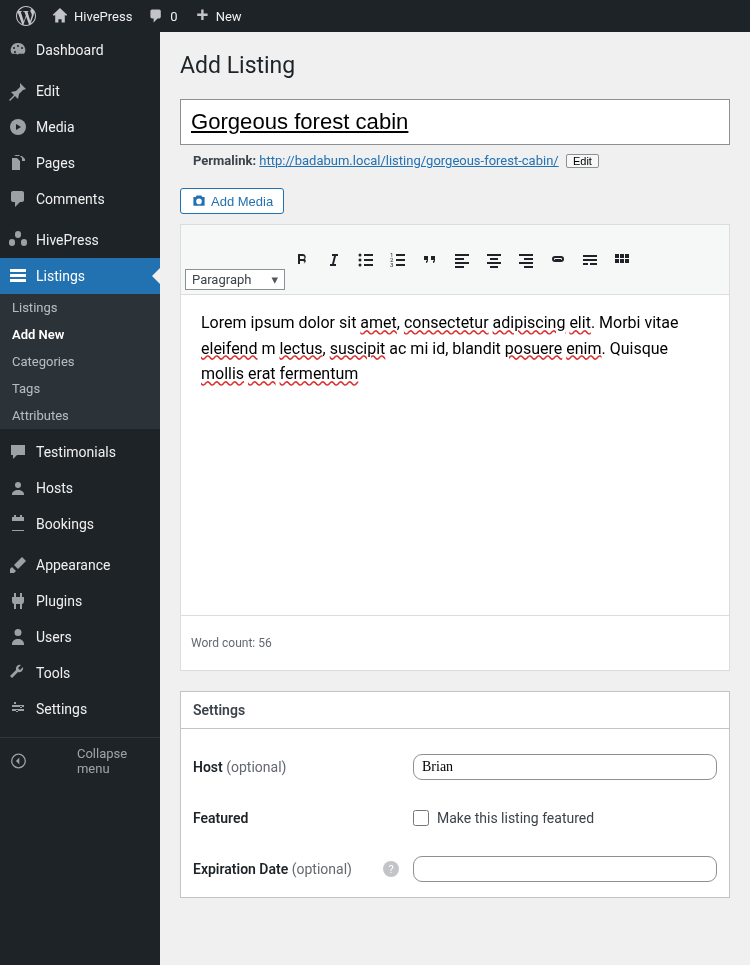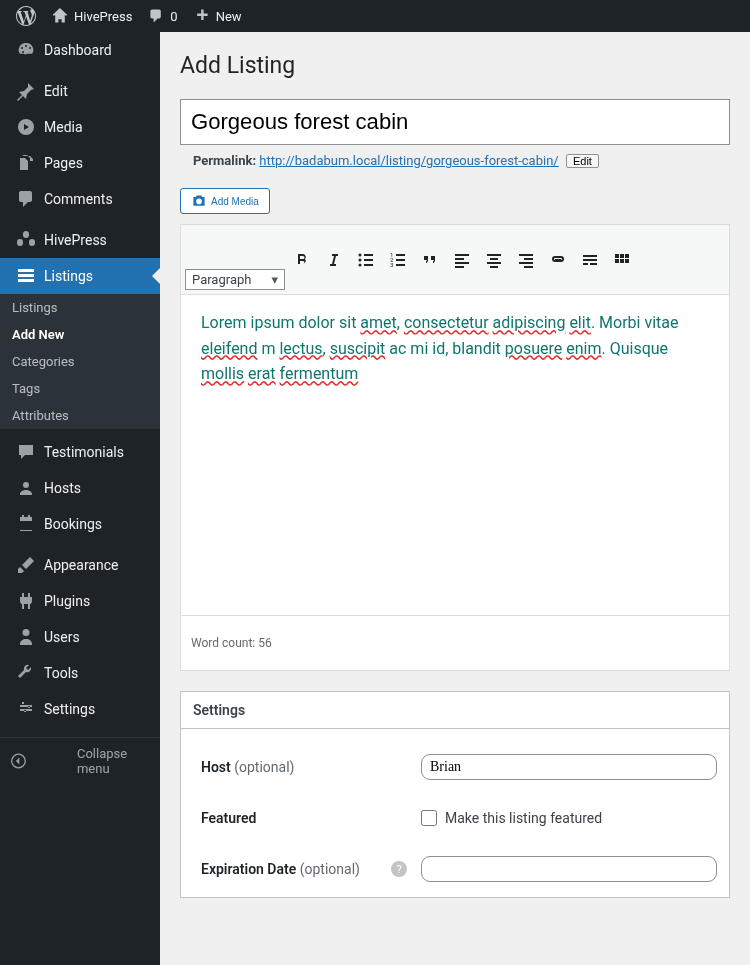--- a/index.html
+++ b/index.html
@@ -7,61 +7,61 @@
     
     
     .admin-bar { background: #1d2327; height: 32px; display: flex; align-items: center; padding: 0 8px; color: #c3c4c7; }
     .admin-bar-item { display: flex; align-items: center; padding: 0 8px; height: 32px; cursor: pointer; font-size: 13px; }
     .admin-bar .icon { fill: #c3c4c7; }
     .admin-bar-item span { margin-left: 6px; color: #f0f0f1; }
     
     
     .layout { display: flex; height: calc(100vh - 32px); }
     .sidebar { width: 160px; background: #1d2327; color: #c3c4c7; overflow-y: auto; }
-    .menu-item { display: flex; align-items: center; padding: 8px 16px; cursor: pointer; font-size: 14px; color:#f0f0f1; }
+    .menu-item { display: flex; align-items: center; padding: 8px 8px; cursor: pointer; font-size: 14px; color:#f0f0f1; }
     .menu-item.current { background: #2271b1; color: #fff; position: relative; }
     .menu-item.current::after { content: ''; position: absolute; right: 0; top: 50%; transform: translateY(-50%); border: 8px solid transparent; border-right-color: #f0f0f1; }
     .menu-item .icon { width: 20px; height: 20px; margin-right: 8px; fill: rgba(240,246,252,.6); flex-shrink: 0; }
     .menu-item.current .icon { fill: #fff; }
     .menu-separator { height: 5px; }
     .submenu { background: #2c3338; }
     .submenu-item { padding: 6px 12px; cursor: pointer; font-size: 13px; color: rgba(240,246,252,.7); }
     .submenu-item.active { color: #fff; font-weight: 600; }
     .collapse-item { display: flex; align-items: center; padding: 8px 10px; cursor: pointer; font-size: 13px; color: rgba(240,246,252,.6); border-top: 1px solid #32373c; margin-top: 10px; gap: 42px; }
     .collapse-item .icon { width: 20px; height: 20px; margin-right: 8px; fill: rgba(240,246,252,.6); }
     
     
     .main { flex: 1; padding: 10px 20px; overflow-y: auto; background: #f0f0f1; }
     .page-title { font-size: 23px; font-weight: 400; color: #1d2327; margin: 10px 0 20px; }
     
-    .title-input { width: 100%; padding: 3px 10px; font-size: 1.7em; height: 46px; border: 1px solid #8c8f94; background: #fff; outline: none; }
+    .title-input { width: 100%; padding: 3px 10px; font-size: 1.7em; height: 46px; border: 1px solid #8c8f94; background: #fff; outline: none; text-decoration: underline; }
     
     .permalink-row { margin-top: 8px; font-size: 13px; color: #646970; padding-left: 13px; }
     .permalink-row a { color: #2271b1; text-decoration: underline; }
     .permalink-row strong { color:#3c434a; }
     .edit-btn { border: 1px solid #8c8f94; background: #f6f7f7; padding: 0 6px; font-size: 11px; cursor: pointer; margin-left: 4px; border-radius: 2px; }
     
-    .add-media-btn { display: inline-flex; align-items: center; margin-top: 20px; padding: 4px 10px; border: 1px solid #2271b1; border-radius: 3px; background: #fff; color: #2271b1; cursor: pointer; font-size: 10px; }
+    .add-media-btn { display: inline-flex; align-items: center; margin-top: 20px; padding: 4px 10px; border: 1px solid #2271b1; border-radius: 3px; background: #fff; color: #2271b1; cursor: pointer; font-size: 13px; }
     .add-media-btn .icon { fill: #2271b1; margin-right: 4px; }
     
     .editor-box { margin-top: 10px; border: 1px solid #dcdcde; background: #fff; }
     .toolbar { display: flex; align-items: center; background: #f6f7f7; border-bottom: 1px solid #dcdcde; padding: 4px; gap: 2px; }
     .format-select { padding: 2px 20px 2px 6px; border: 1px solid #8c8f94; font-size: 13px; background: #fff; cursor: pointer; position: relative; width: 100px; margin-top: 40px; }
     .format-select::after { content: '▾'; position: absolute; right: 6px; color: #50575e; }
     .tb-btn { width: 30px; height: 30px; display: flex; align-items: center; justify-content: center; cursor: pointer; border: 1px solid transparent; }
     .tb-btn svg { width: 20px; height: 20px; fill: #1d2327; }
     
-    .editor-content { padding: 15px 20px; min-height: 320px; font-size: 16px; line-height: 1.6; color: #0f766e; }
+    .editor-content { padding: 15px 20px; min-height: 320px; font-size: 16px; line-height: 1.6; color: #000000; }
     .editor-content .underline { text-decoration: underline; text-decoration-color: #dc3232; text-decoration-style: wavy; }
     
     .word-count { border-top: 1px solid #dcdcde; padding: 20px 10px; font-size: 12px; color: #646970; background:#fff; }
     
     .settings-box { margin-top: 20px; border: 1px solid #c3c4c7; background: #fff; }
     .settings-header { border-bottom: 1px solid #c3c4c7; padding: 10px 12px; font-size: 14px; font-weight: 600; }
-    .settings-body { padding: 10px 12px 0; margin-left: 8px; }
+    .settings-body { padding: 10px 12px 0; }
     .field-row { display: flex; align-items: center; padding: 15px 0; }
     .field-label { width: 220px; font-weight: 600; font-size: 14px; color:#1d2327; }
     .field-label .optional { font-weight: 400; color: #646970; }
     .field-input { flex: 1; display: flex; align-items: center; gap: 8px; }
     .field-input input[type="text"] { width: 100%; padding: 4px 8px; border: 1px solid #8c8f94; border-radius: 9px; font-size: 14px; font-family: Liberation Serif, serif; }
     .field-input input[type="checkbox"] { width: 16px; height: 16px; }
     .field-input label { font-size: 14px; }
     .help-icon { width: 16px; height: 16px; border-radius: 50%; background: #c3c4c7; color: #fff; display: inline-flex; align-items: center; justify-content: center; font-size: 11px; margin-left: -30px; margin-right: 14px; }
   </style>
 </head>

